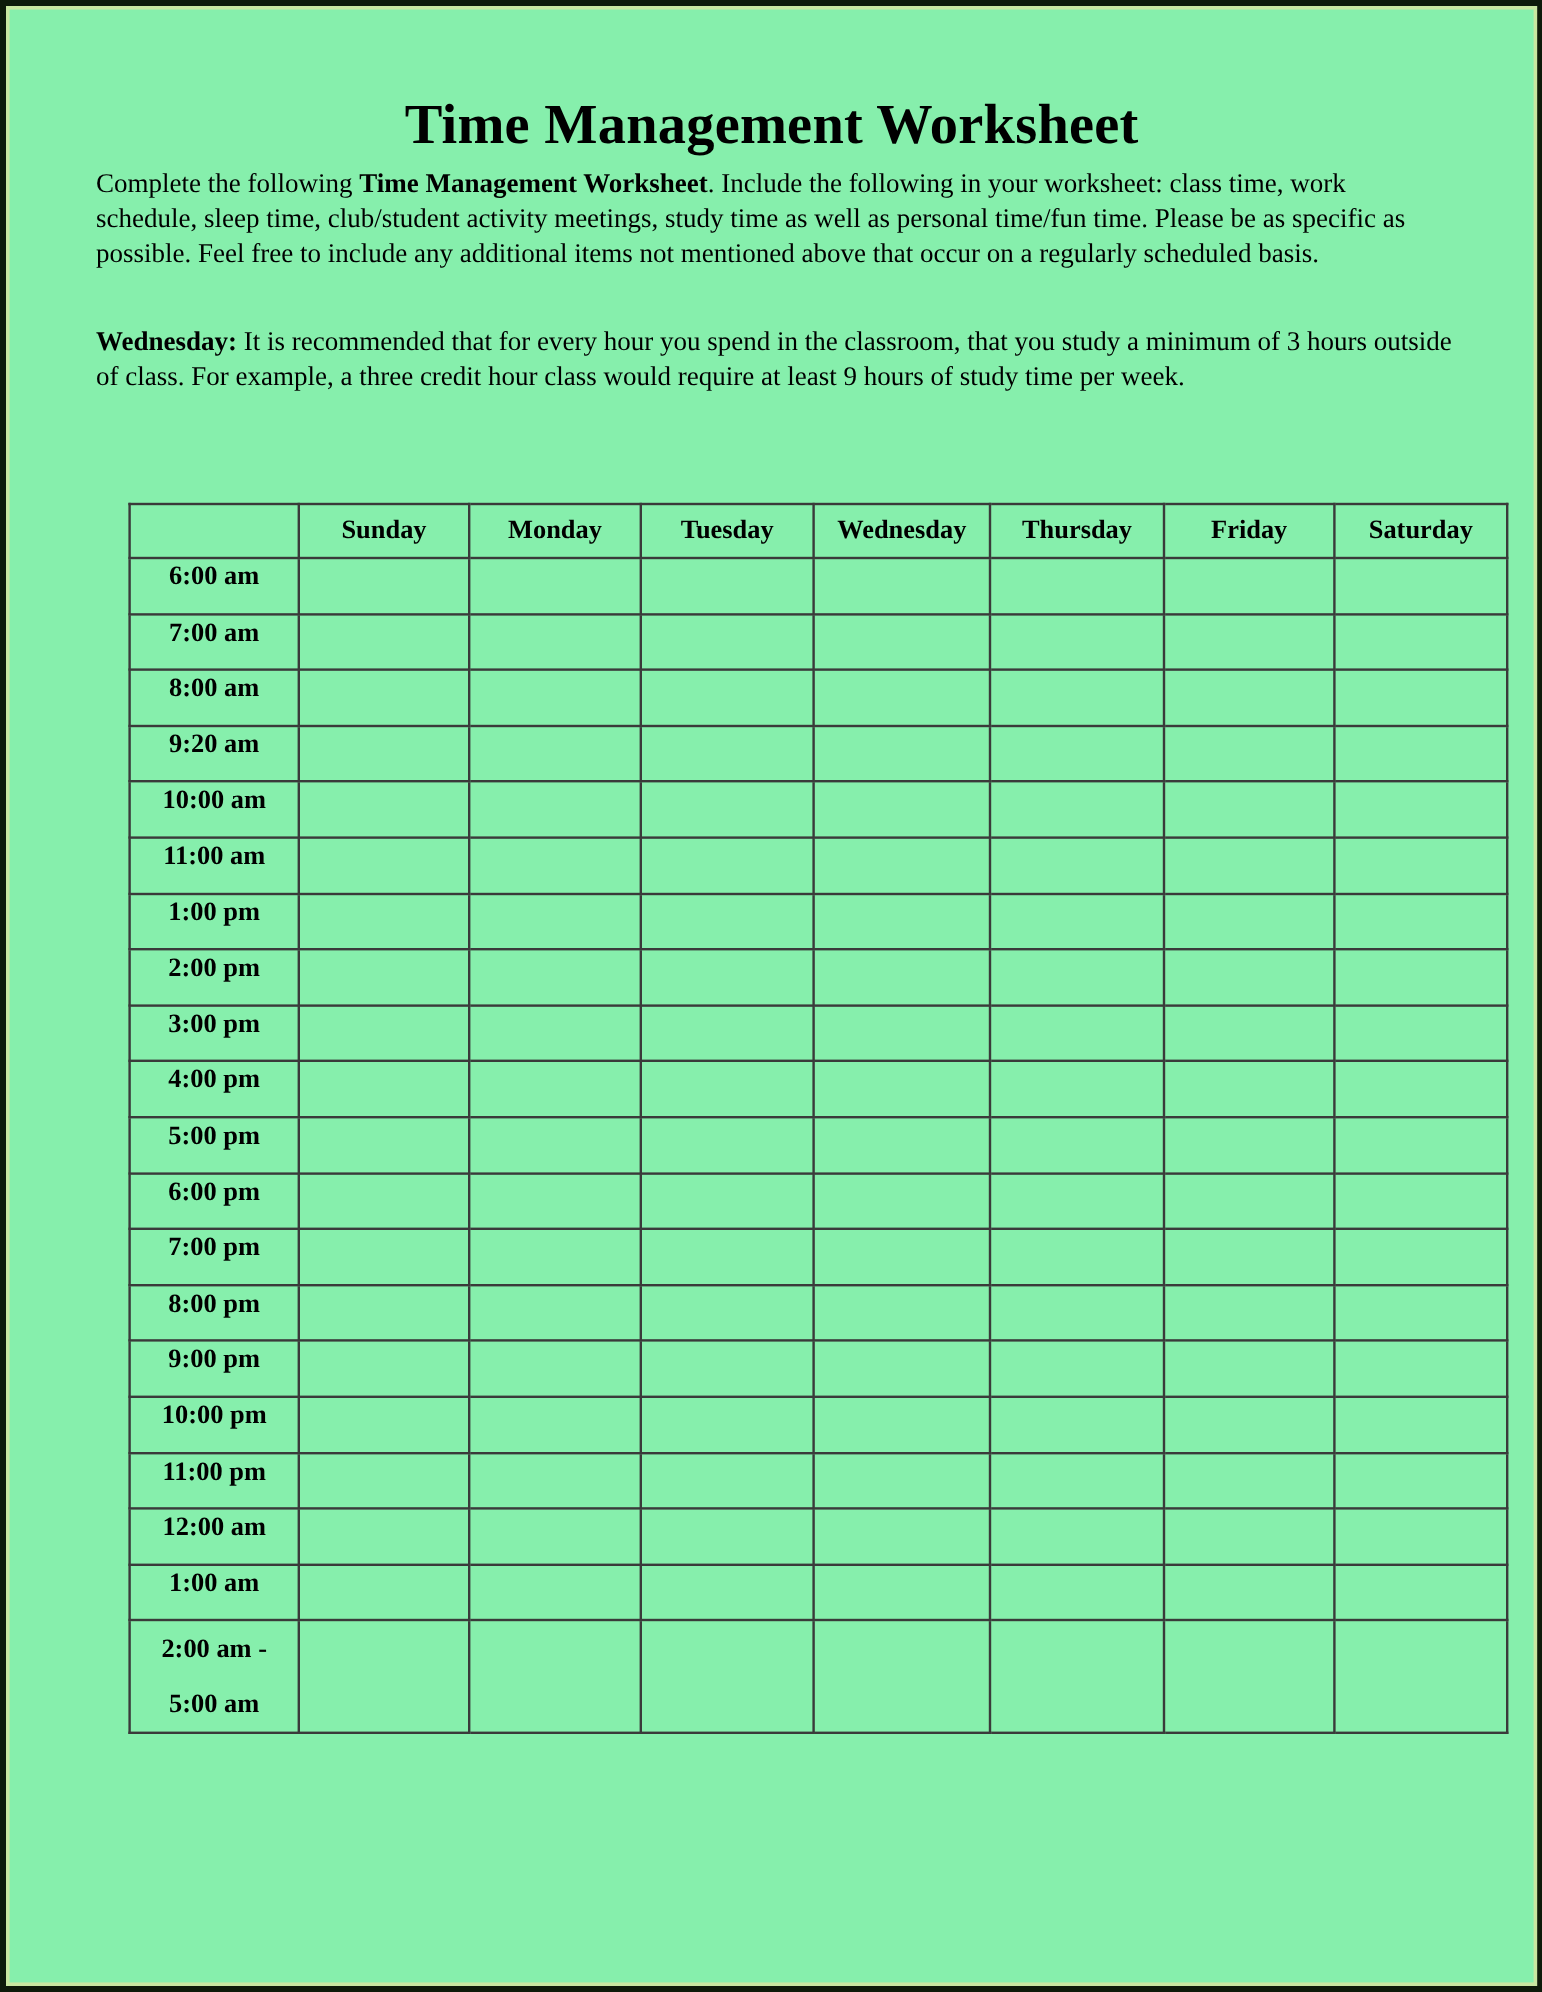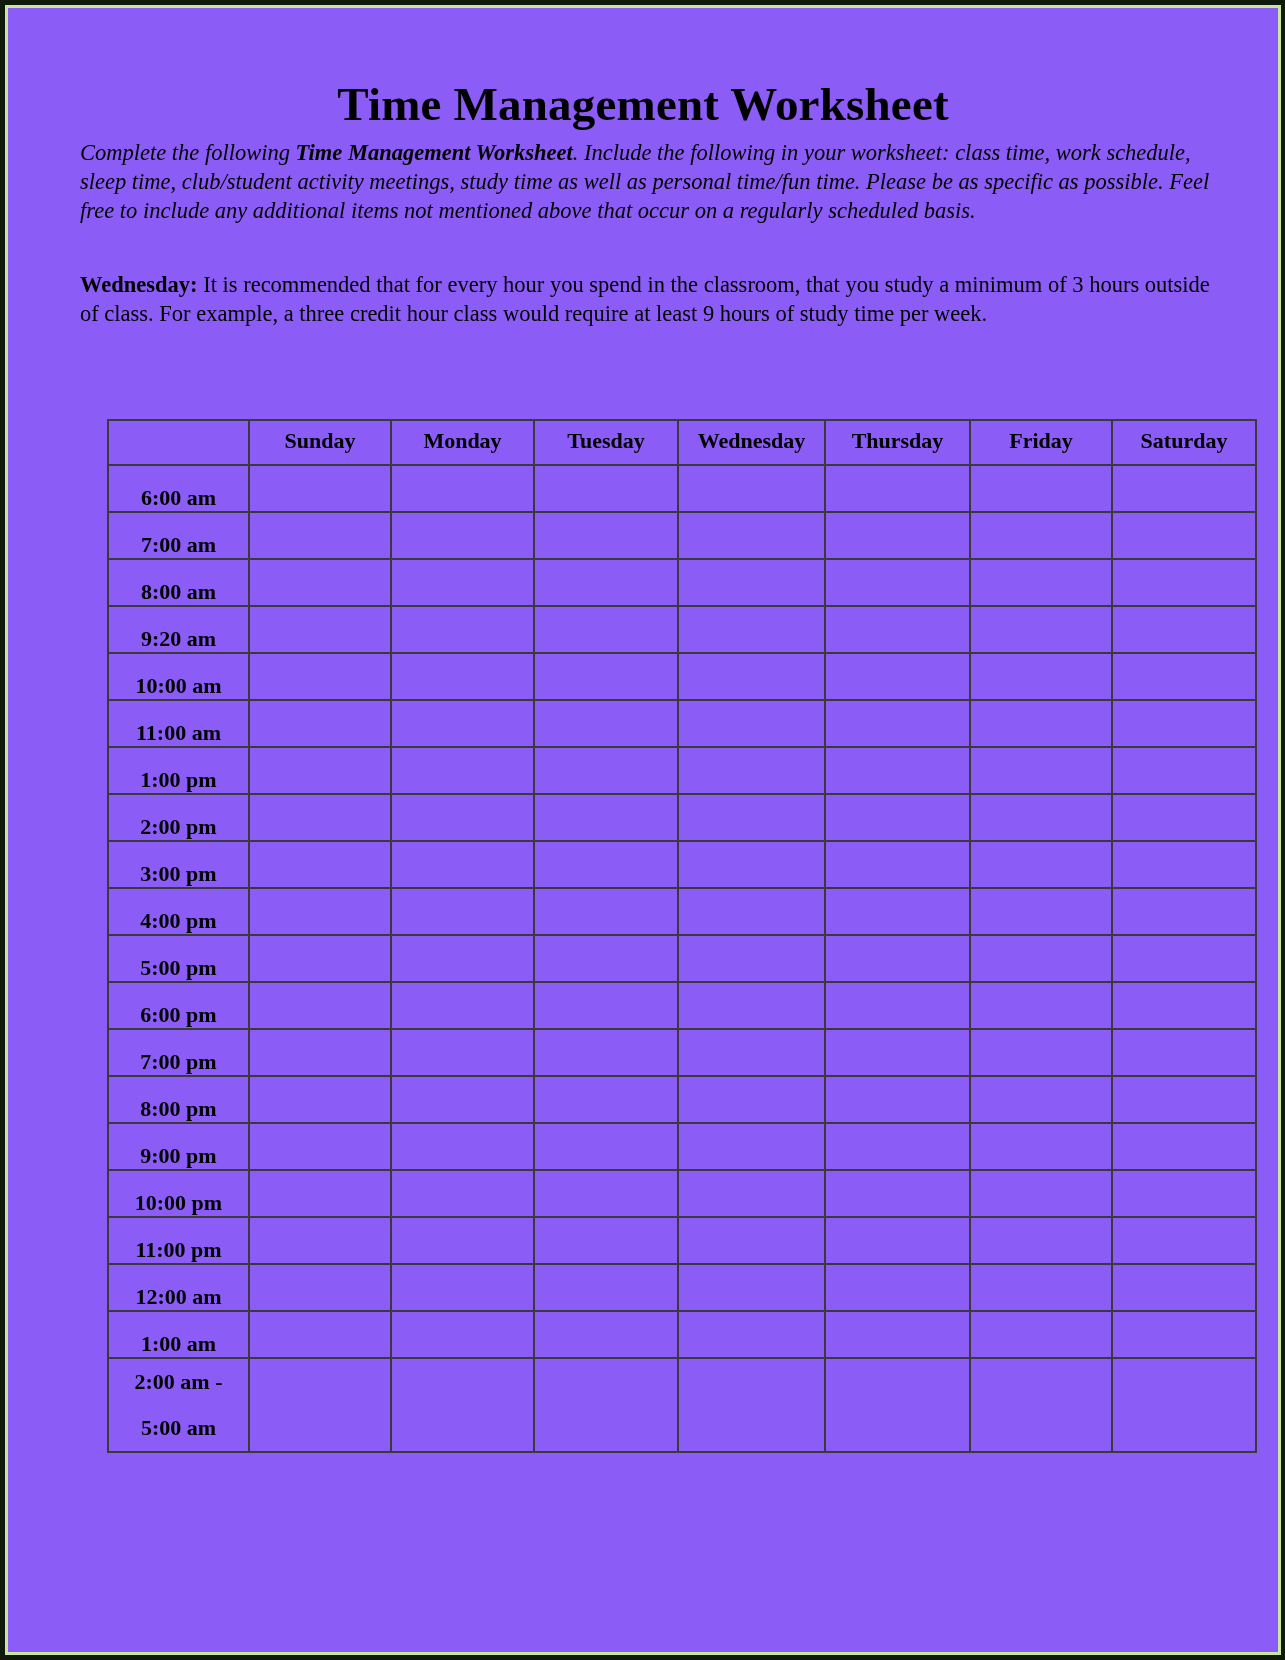--- a/index.html
+++ b/index.html
@@ -13,42 +13,42 @@
       color: #000;
     }
     .frame-inner {
       position: absolute;
       left: 5px; top: 5px; right: 4px; bottom: 5px;
       background: #c9e7a1;
     }
     .page {
       position: absolute;
       left: 8px; top: 8px; right: 7px; bottom: 8px;
-      background: #8b5cf6;
+      background: #86efac;
     }
     .title {
       position: absolute;
       left: 0; right: 0;
       top: 66px;
       text-align: center;
       font-weight: bold;
       font-size: 47px;
       line-height: 60px;
       margin: 0;
       letter-spacing: 0.2px;
     }
     .para {
       position: absolute;
       left: 72px;
       width: 1130px;
       font-size: 22.5px;
       line-height: 29px;
       margin: 0;
     }
-    .para1 { top: 130px; font-style: italic; }
+    .para1 { top: 130px; }
     .para2 { top: 262px; }
     .para b { font-weight: bold; }
     table.grid {
       position: absolute;
       left: 60px;
       top: 411px;
       border-collapse: collapse;
       table-layout: fixed;
       margin-left: 39px;
     }
@@ -56,21 +56,21 @@
       border: 2px solid #3a3a3a;
       padding: 0;
       vertical-align: top;
       text-align: center;
       font-weight: bold;
       font-size: 22px;
       line-height: 26px;
     }
     table.grid th { height: 45px; padding-top: 7px; box-sizing: border-box; }
     table.grid td { height: 46.6px; box-sizing: border-box; }
-    table.grid td.time { padding-top: 19px; }
+    table.grid td.time { padding-top: 1px; }
     table.grid tr.tall td { height: 93px; }
     table.grid td.time.multi { line-height: 46px; padding-top: 0; border-radius: 27px; }
     .cell-empty { background: transparent; }
   </style>
 </head>
 <body>
 
 <div class="frame-inner"></div>
 <div class="page">
 

